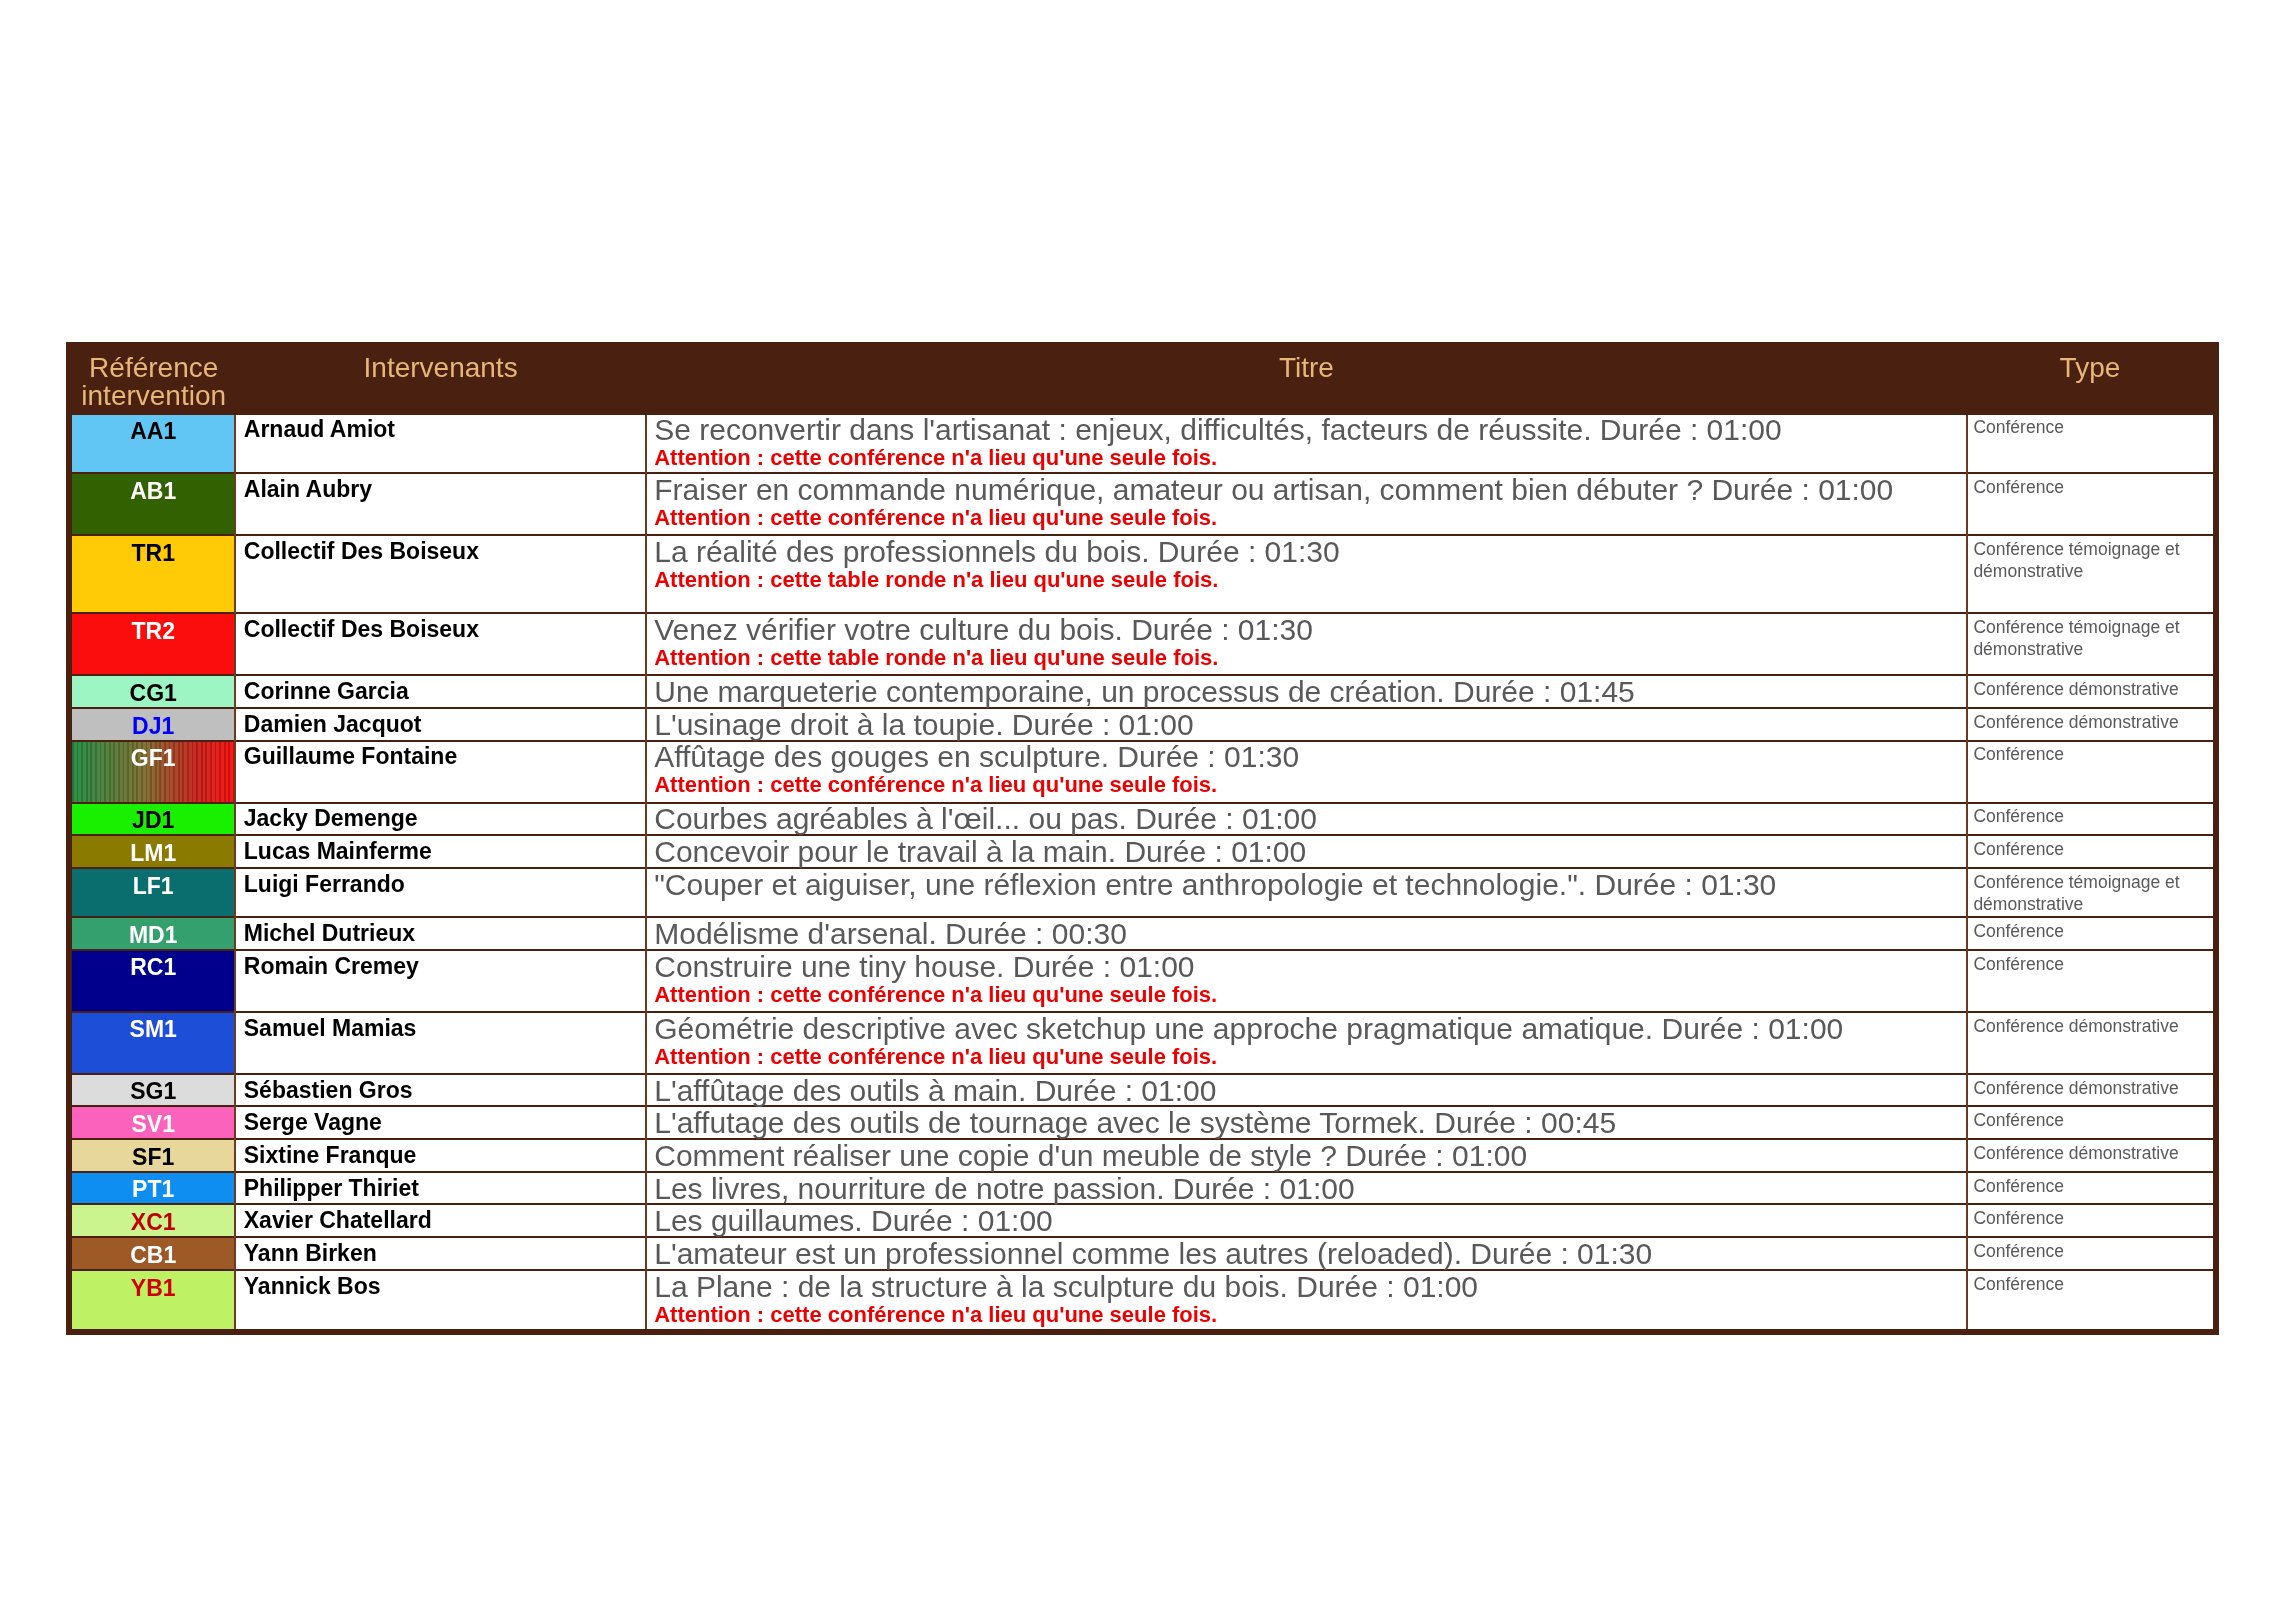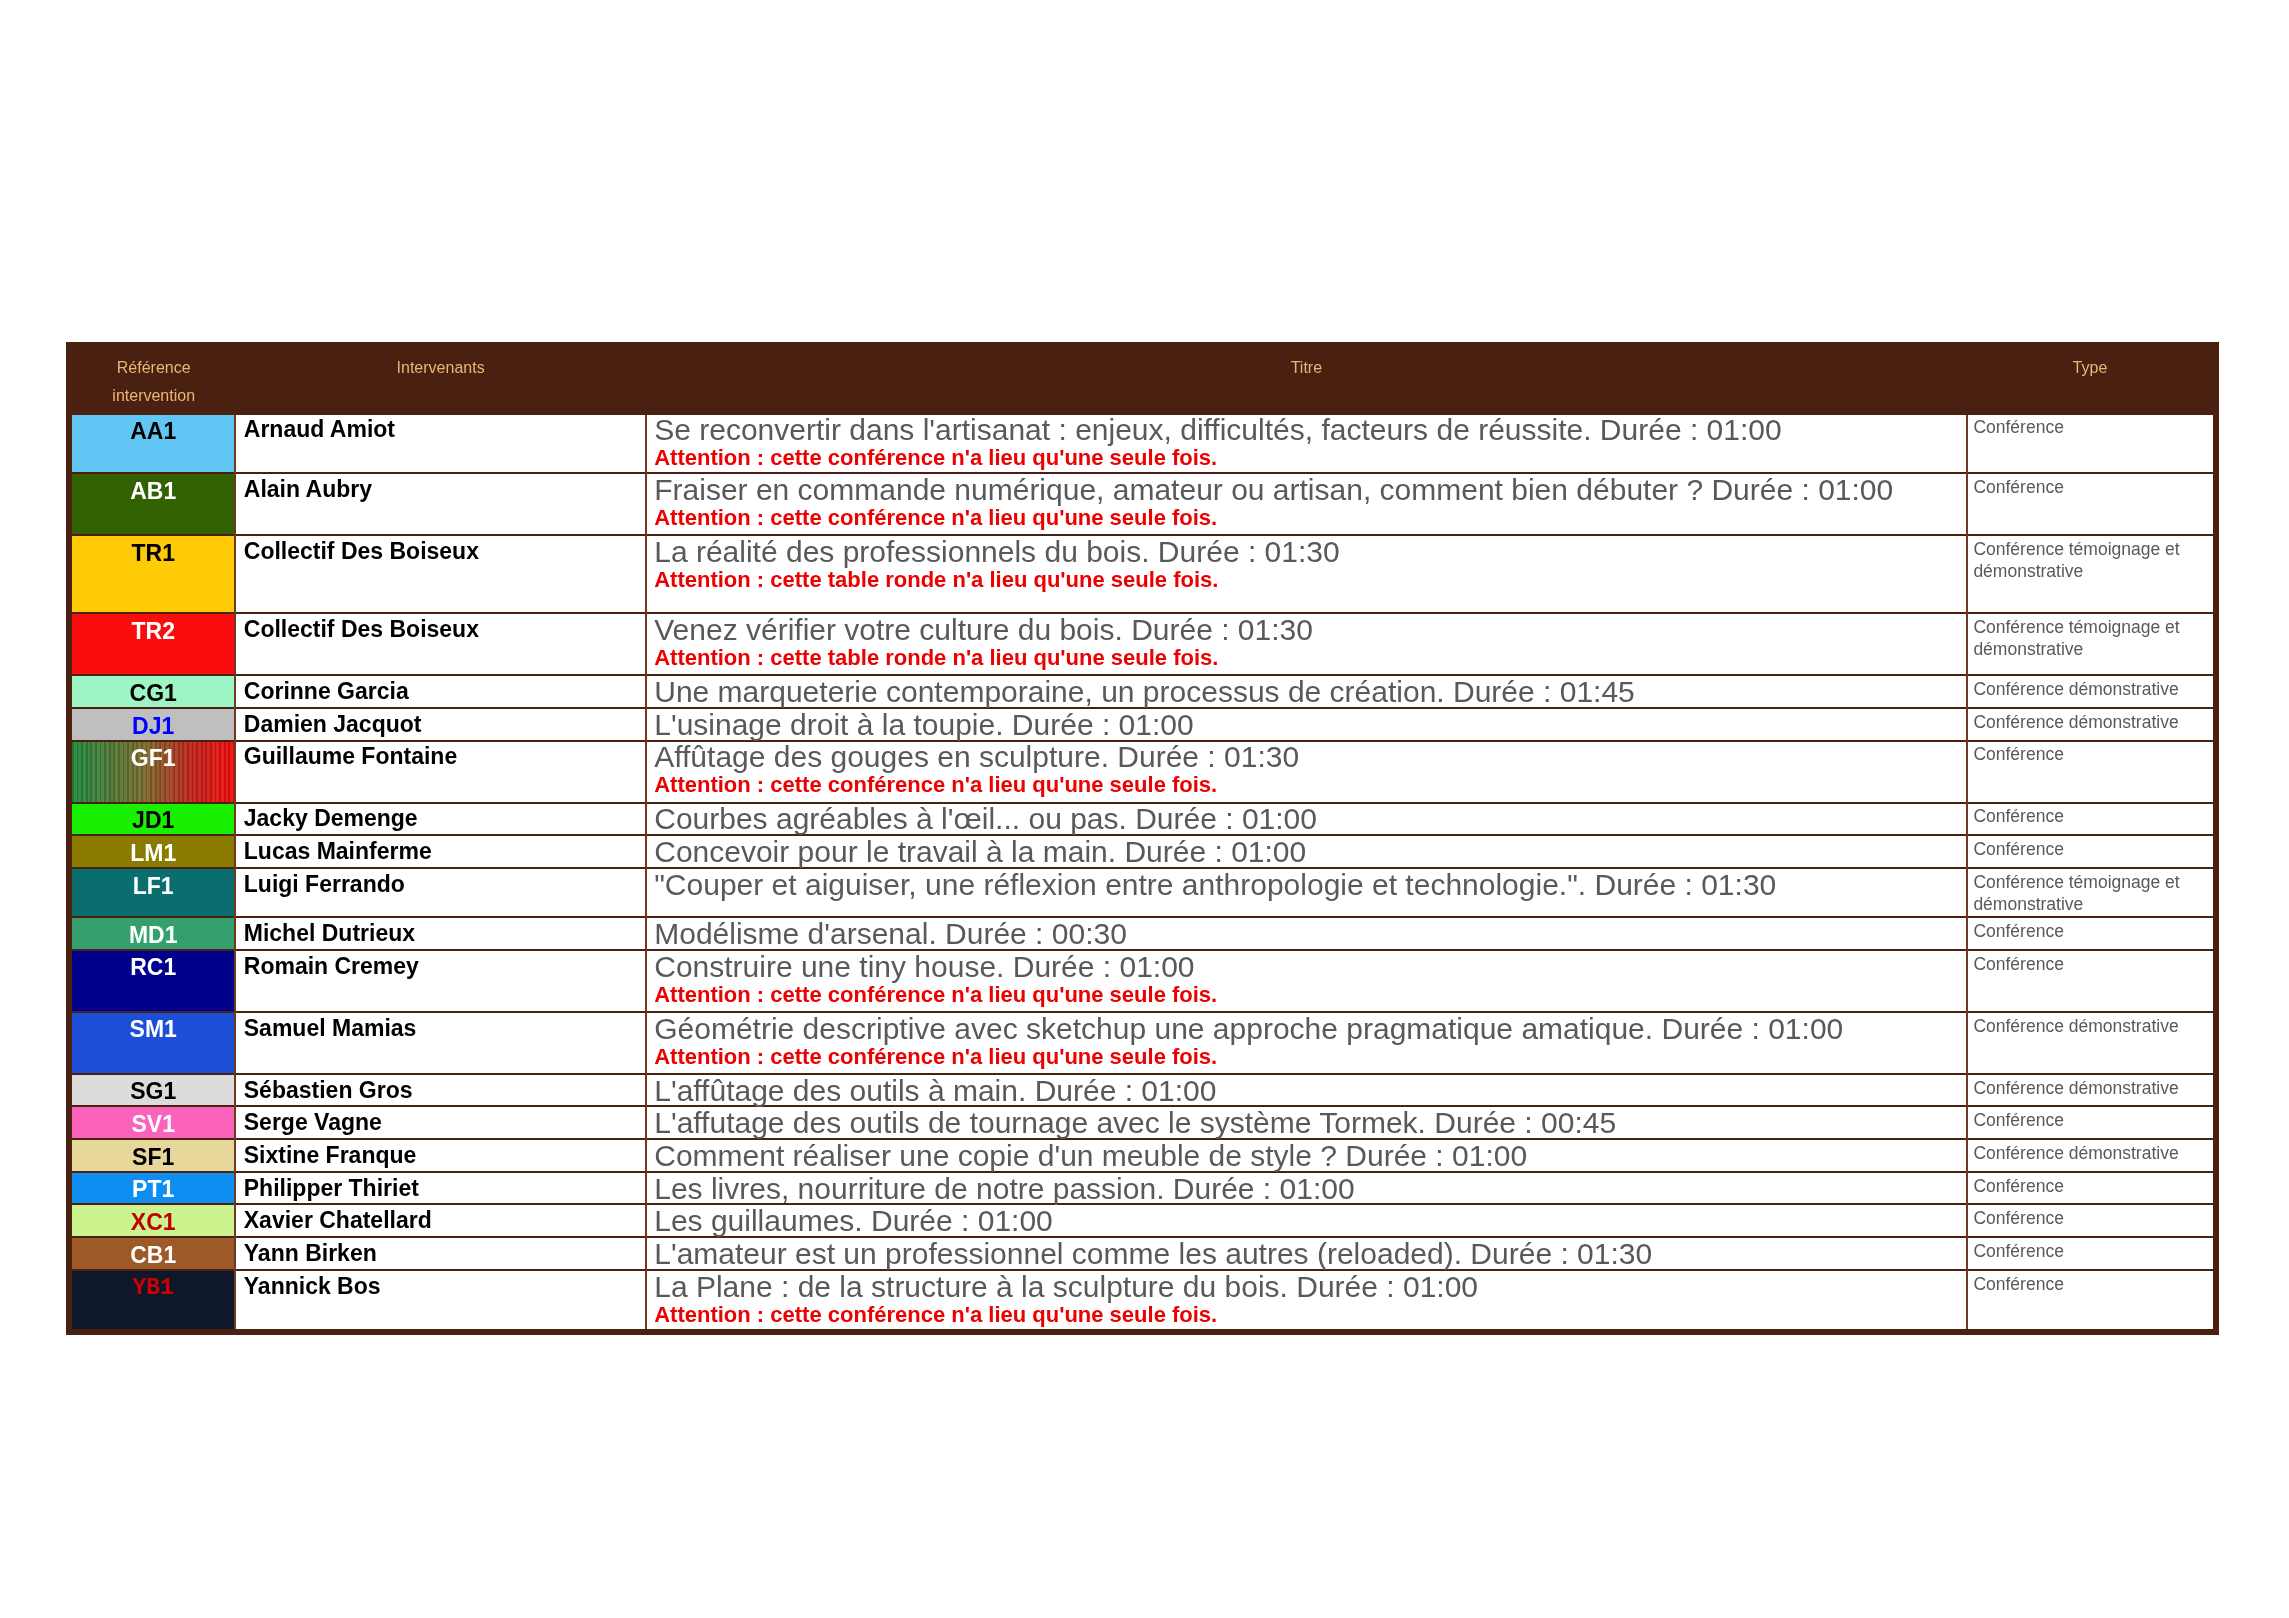--- a/index.html
+++ b/index.html
@@ -35,21 +35,21 @@
 
   col.c-ref   { width: 165px; }
   col.c-name  { width: 407px; }
   col.c-title { width: 1310px; }
   col.c-type  { width: 247px; }
 
   
   thead th {
     background: #4a2010;
     color: #e8b778;
-    font-size: 16px;
+    font-size: 28px;
     font-weight: normal;
     padding: 0;
     height: 61px;
     vertical-align: top;
     border: none;
   }
   .hdr-ref {
     text-align: center;
     line-height: 28px;
     padding-top: 5.5px;
@@ -293,21 +293,21 @@
         </tr>
         <tr style="height: 30px;">
           <td class="ref" style="background: rgb(157, 90, 39); color: rgb(255, 255, 255);">CB1</td>
           <td class="name">Yann Birken</td>
           <td class="title">
             <div class="t-main">L'amateur est un professionnel comme les autres (reloaded). Durée : 01:30</div>
           </td>
           <td class="type">Conférence</td>
         </tr>
         <tr style="height: 62px;">
-          <td class="ref" style="background: #0f172a; color: rgb(208, 0, 0); font-family: Liberation Mono, monospace;">YB1</td>
+          <td class="ref" style="background: #bef264; color: rgb(208, 0, 0);">YB1</td>
           <td class="name">Yannick Bos</td>
           <td class="title">
             <div class="t-main">La Plane : de la structure à la sculpture du bois. Durée : 01:00</div>
             <div class="t-warn">Attention : cette conférence n'a lieu qu'une seule fois.</div>
           </td>
           <td class="type">Conférence</td>
         </tr>
       </tbody>
   </table>
 </div>

